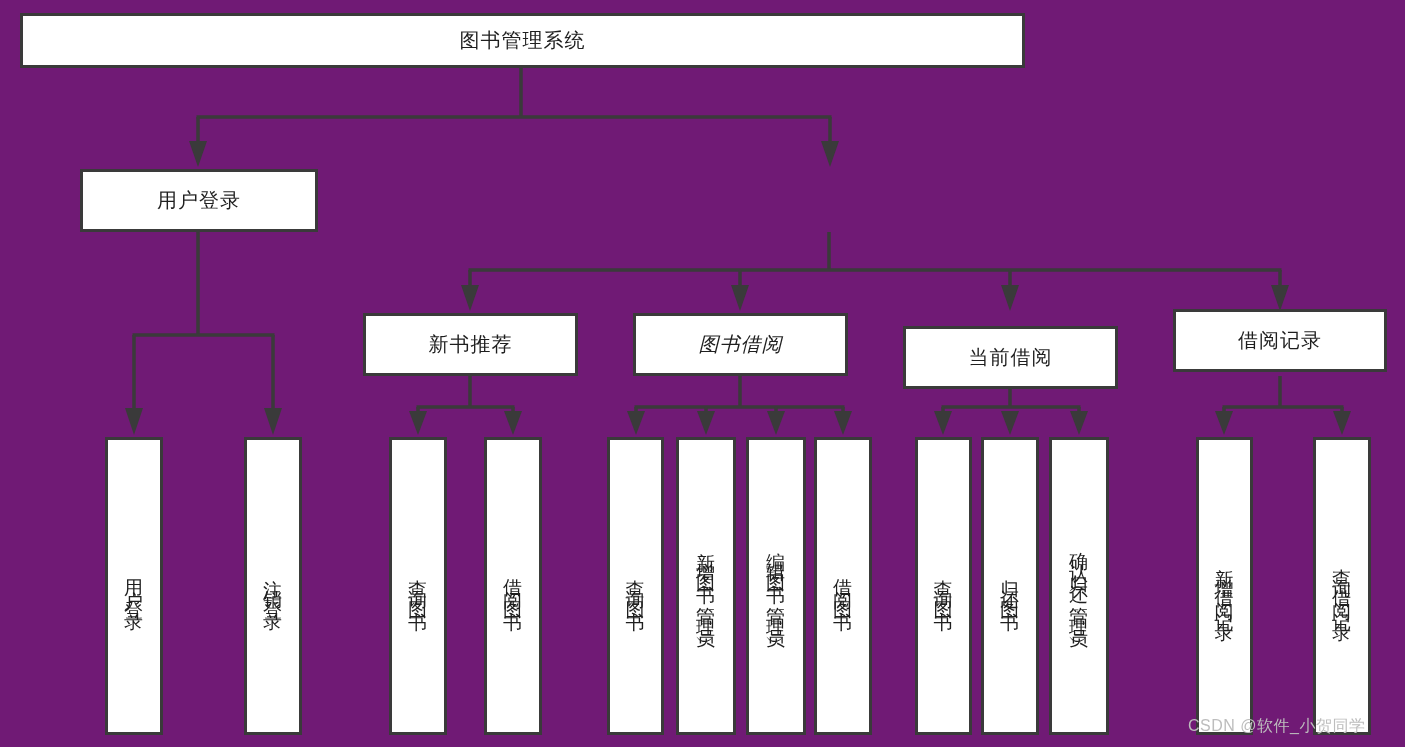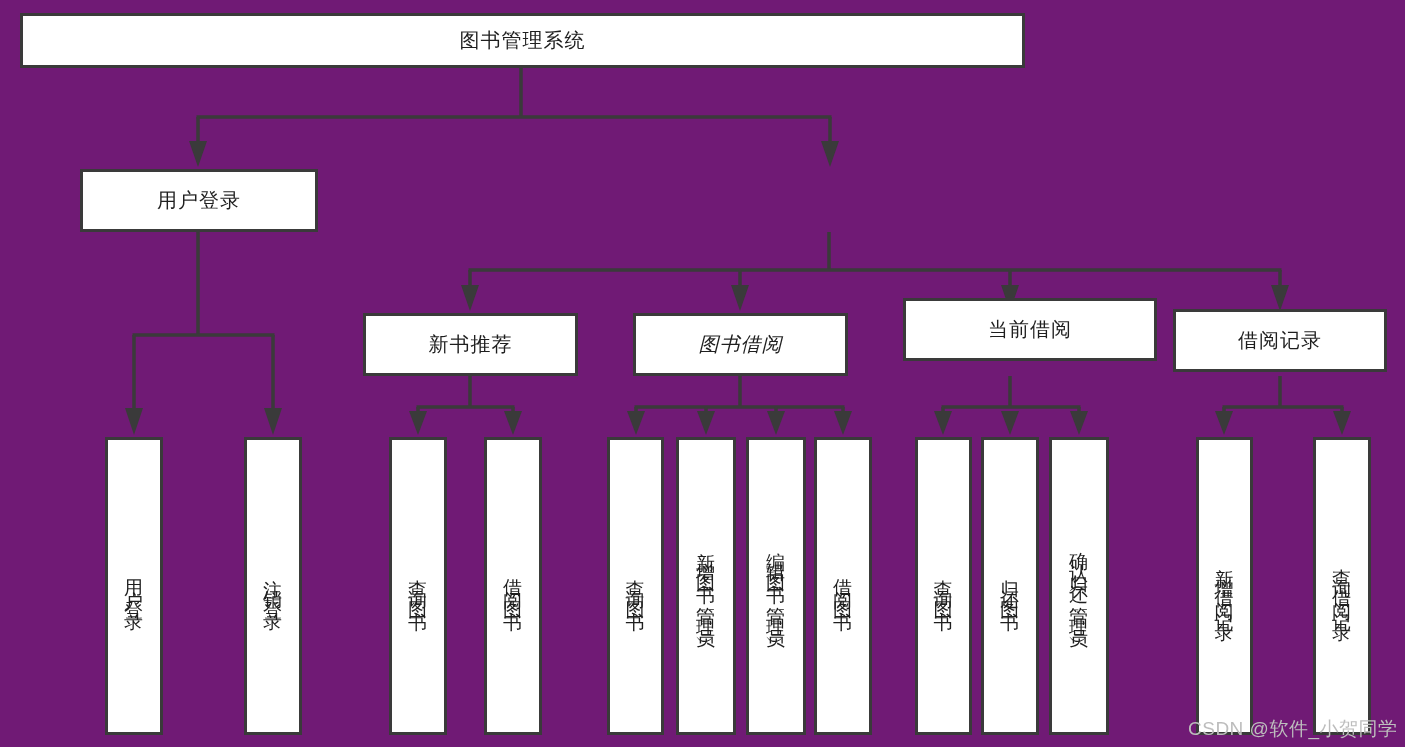--- a/index.html
+++ b/index.html
@@ -41,21 +41,21 @@
   .node.v {
     writing-mode: vertical-rl;
     text-orientation: mixed;
     font-size: 19px;
     letter-spacing: 11px;
     line-height: 1;
   }
   .watermark {
     position: absolute;
     z-index: 5;
-    font-size: 19px;
+    font-size: 16px;
     color: #bdbdbd;
     white-space: nowrap;
     letter-spacing: 0.5px;
   }
 </style>
 </head>
 <body>
 
 <div id="canvas">
 
@@ -123,21 +123,21 @@
       <polygon points="1333,411 1351,411 1342,435"></polygon>
     </g>
   </svg>
 
   <div class="node h" style="left:20px; top:13px; width:1005px; height:55px;">图书管理系统</div>
 
   <div class="node h" style="left:80px; top:169px; width:238px; height:63px;">用户登录</div>
 
   <div class="node h" style="left:363px; top:313px; width:215px; height:63px;">新书推荐</div>
   <div class="node h" style="left:633px; top:313px; width:215px; height:63px;font-style:italic;">图书借阅</div>
-  <div class="node h" style="left:903px; top:298px; width:254px; height:63px;">当前借阅</div>
+  <div class="node h" style="left:903px; top:326px; width:215px; height:63px;">当前借阅</div>
   <div class="node h" style="left:1173px; top:309px; width:214px; height:63px;">借阅记录</div>
 
   <div class="node v" style="left:105px; top:437px; width:58px; height:298px;">用户登录</div>
   <div class="node v" style="left:244px; top:437px; width:58px; height:298px;">注销登录</div>
 
   <div class="node v" style="left:389px; top:437px; width:58px; height:298px;">查询图书</div>
   <div class="node v" style="left:484px; top:437px; width:58px; height:298px;">借阅图书</div>
 
   <div class="node v" style="left:607px; top:437px; width:57px; height:298px;">查询图书</div>
   <div class="node v" style="left:676px; top:437px; width:60px; height:298px;">新增图书（管理员）</div>

